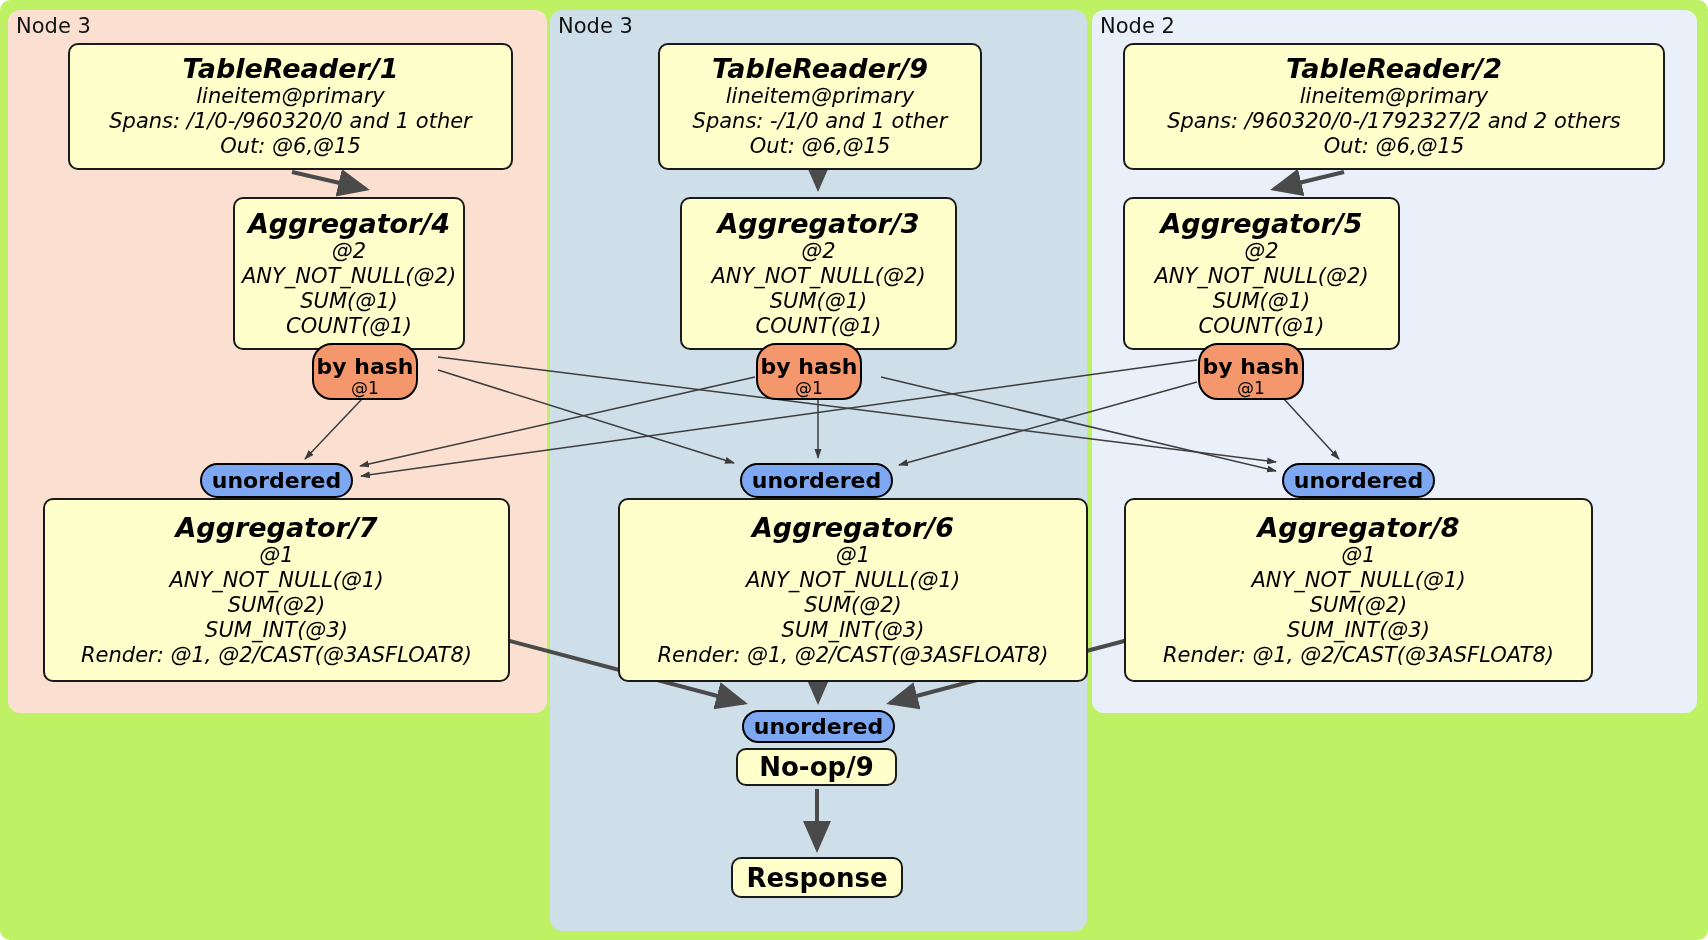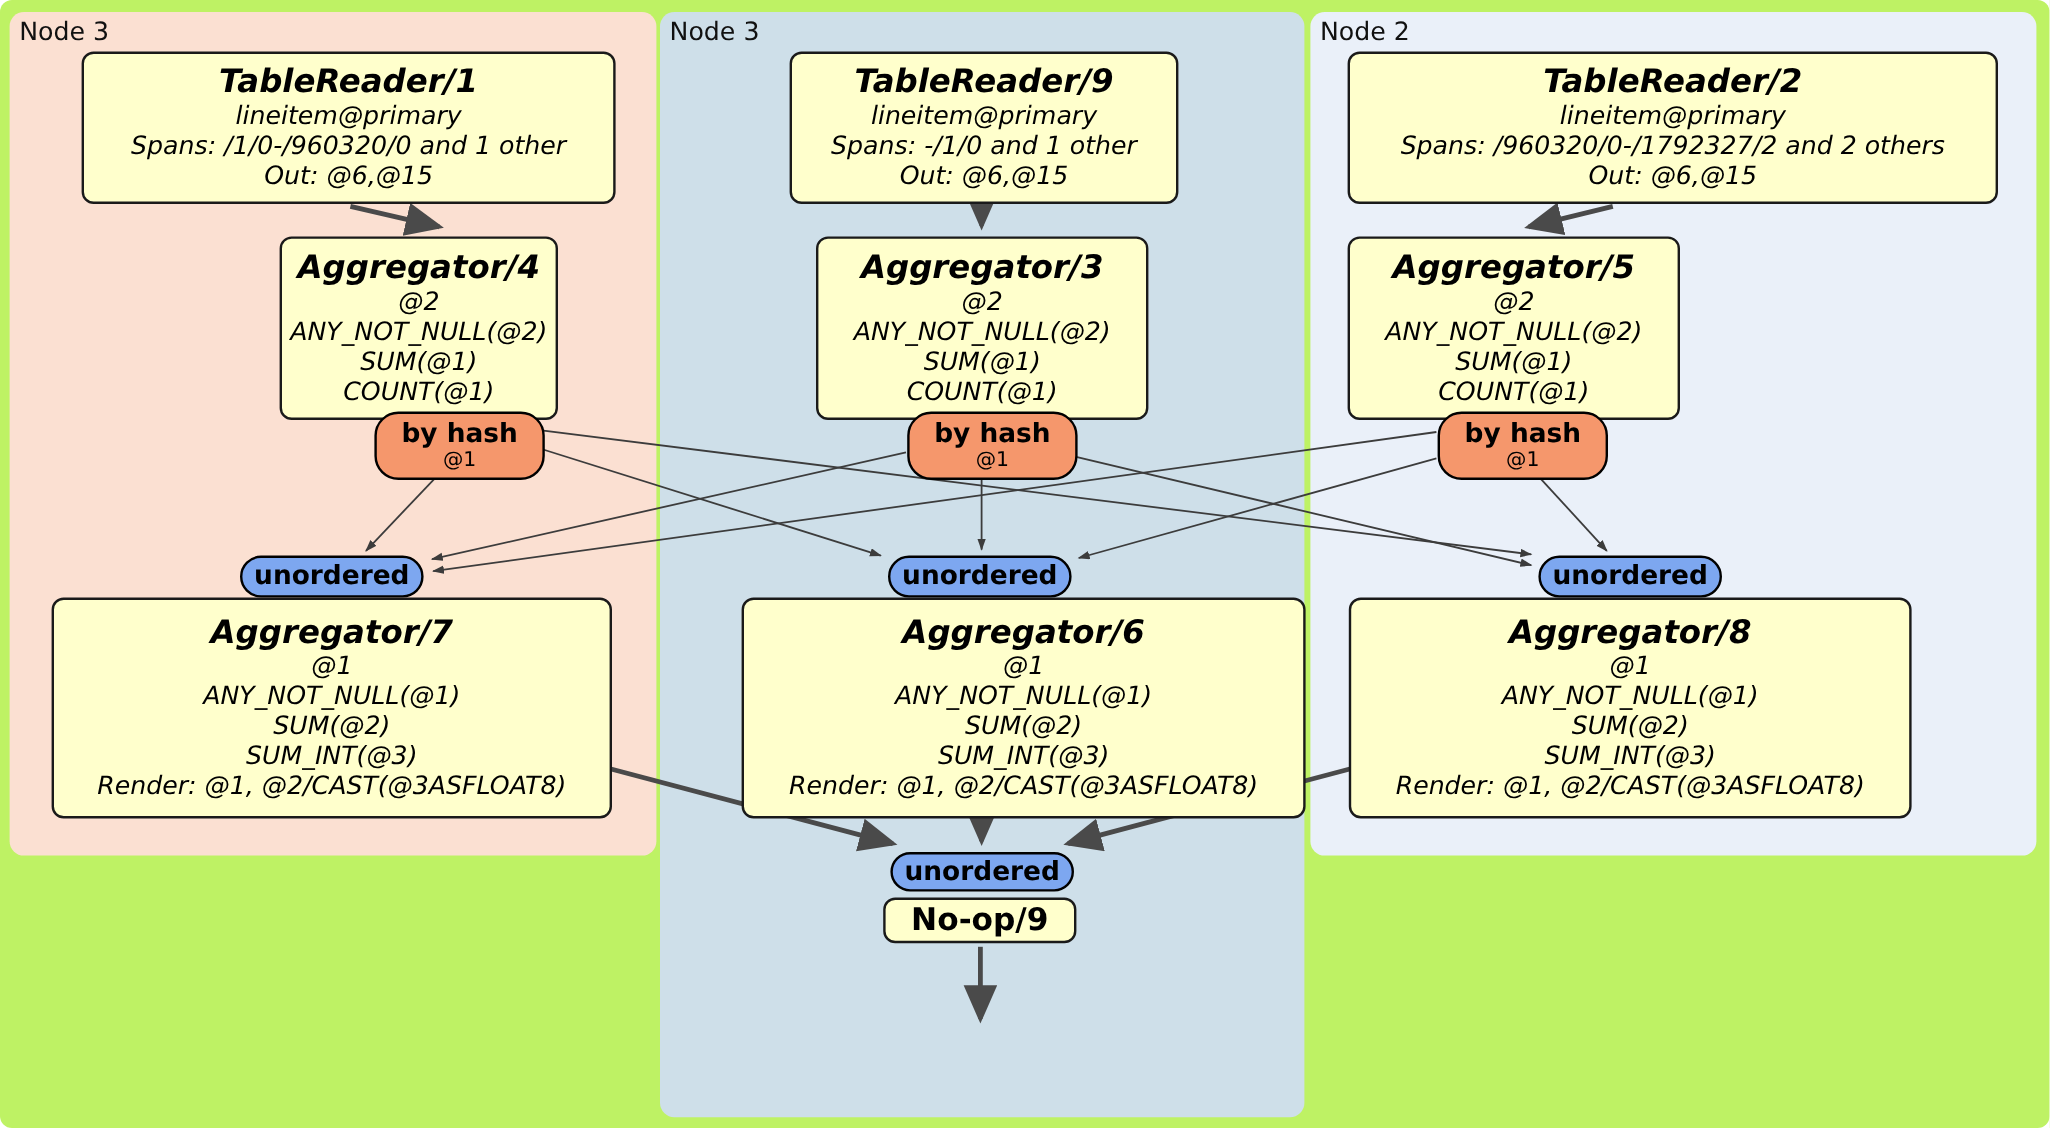--- a/index.html
+++ b/index.html
@@ -13,23 +13,23 @@
   #group-node2{background:var(--c-node2,#EAF0F9);}
 
   svg.edges{position:absolute;left:0;top:0;pointer-events:none;}
 
   .pbox{position:absolute;background:var(--c-proc,#FFFFCC);border:2px solid #1a1a1a;border-radius:10px;
         display:flex;flex-direction:column;justify-content:center;align-items:center;text-align:center;
         box-sizing:border-box;font-style:italic;}
   .ptitle{font-size:27px;font-weight:bold;line-height:30px;white-space:nowrap;}
   .pline{font-size:21px;line-height:25px;white-space:nowrap;}
 
-  .router{position:absolute;width:142px;height:57px;background:var(--c-router,#F5976C);
+  .router{position:absolute;width:106px;height:57px;background:var(--c-router,#F5976C);
           border:2px solid #000;border-radius:20px;box-sizing:border-box;
-          display:flex;flex-direction:column;justify-content:center;align-items:center;}
+          display:flex;flex-direction:column;justify-content:flex-end;align-items:center;}
   .router-label{font-size:22px;font-weight:bold;line-height:24px;}
   .router-detail{font-size:17px;line-height:19px;}
 
   .sync{position:absolute;width:153px;height:35px;background:var(--c-sync,#7DA7F0);
         border:2px solid #000;border-radius:18px;box-sizing:border-box;
         display:flex;justify-content:center;align-items:center;}
   .sync-label{font-size:22px;font-weight:bold;}
 
   .simplebox{position:absolute;background:var(--c-proc,#FFFFCC);border:2px solid #1a1a1a;border-radius:10px;
         box-sizing:border-box;display:flex;justify-content:center;align-items:center;}
@@ -171,14 +171,17 @@
     <div class="pline">SUM_INT(@3)</div>
     <div class="pline">Render: @1, @2/CAST(@3ASFLOAT8)</div>
   </div>
 
   <div class="sync" style="left:742px;top:710px;height:33px">
     <div class="sync-label">unordered</div>
   </div>
   <div class="simplebox" style="left:736px;top:748px;width:161px;height:38px">
     <div class="ptitle">No-op/9</div>
   </div>
+  <div class="simplebox" style="left:731px;top:857px;width:172px;height:41px">
+    <div class="ptitle">Response</div>
+  </div>
 
 </div>
 
 </body></html>

